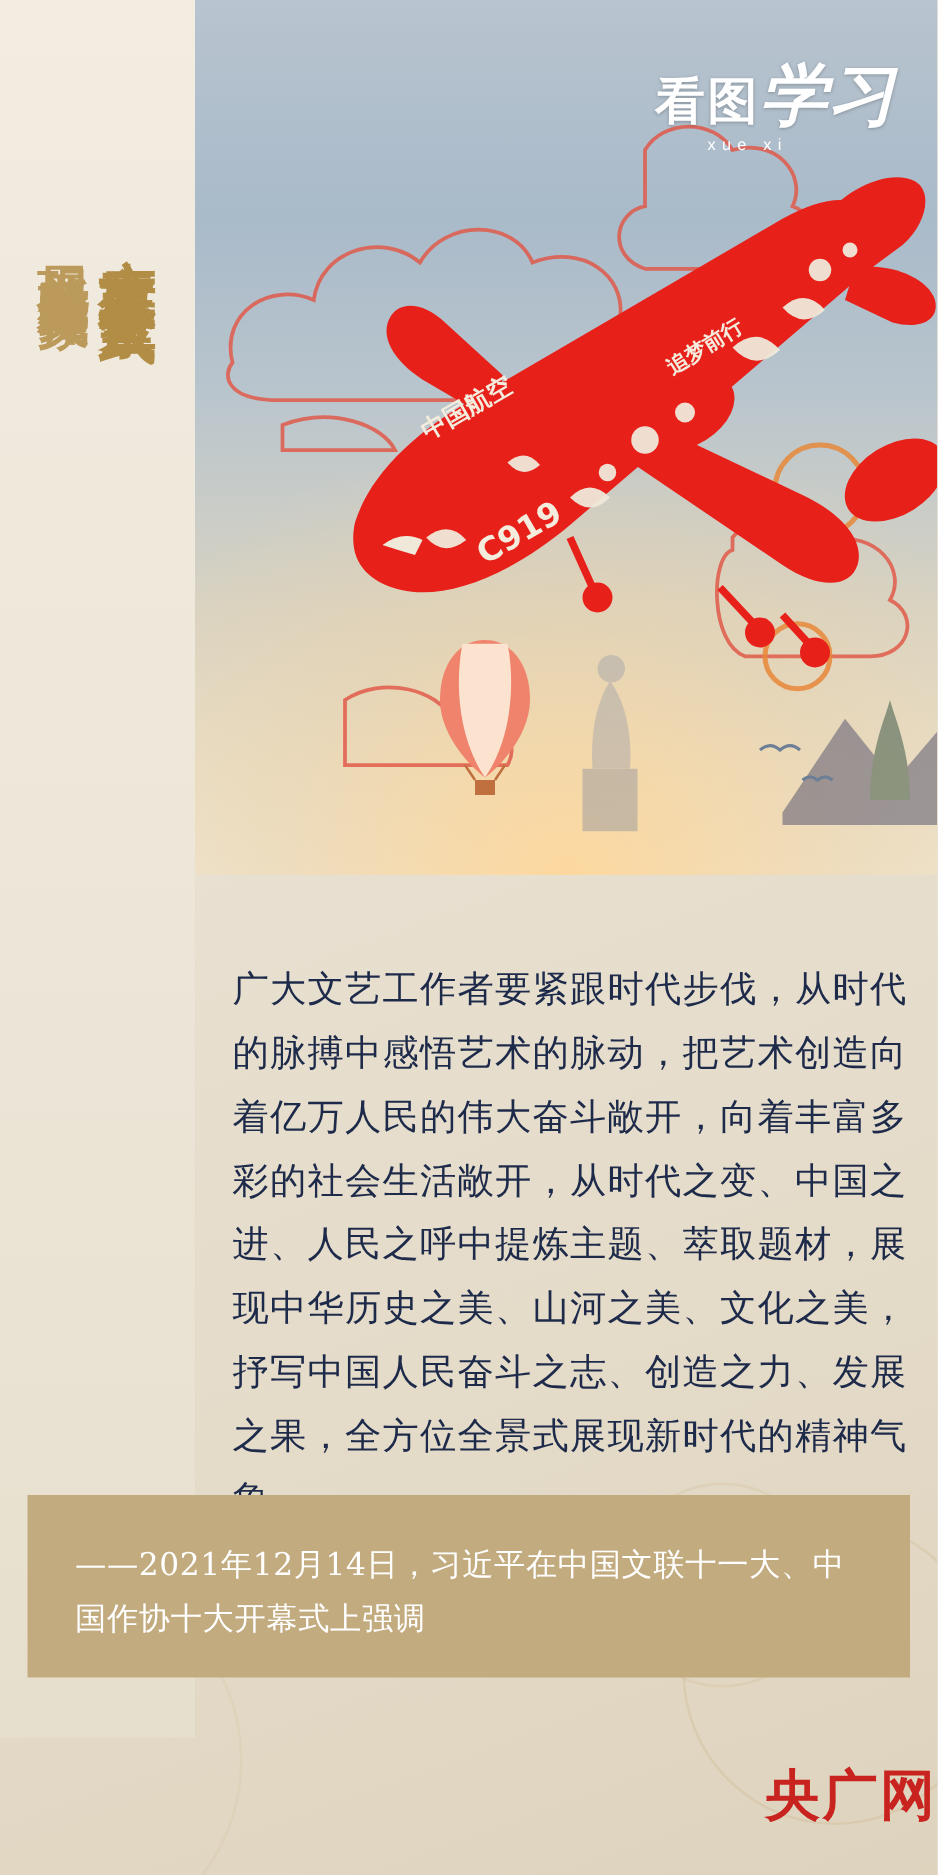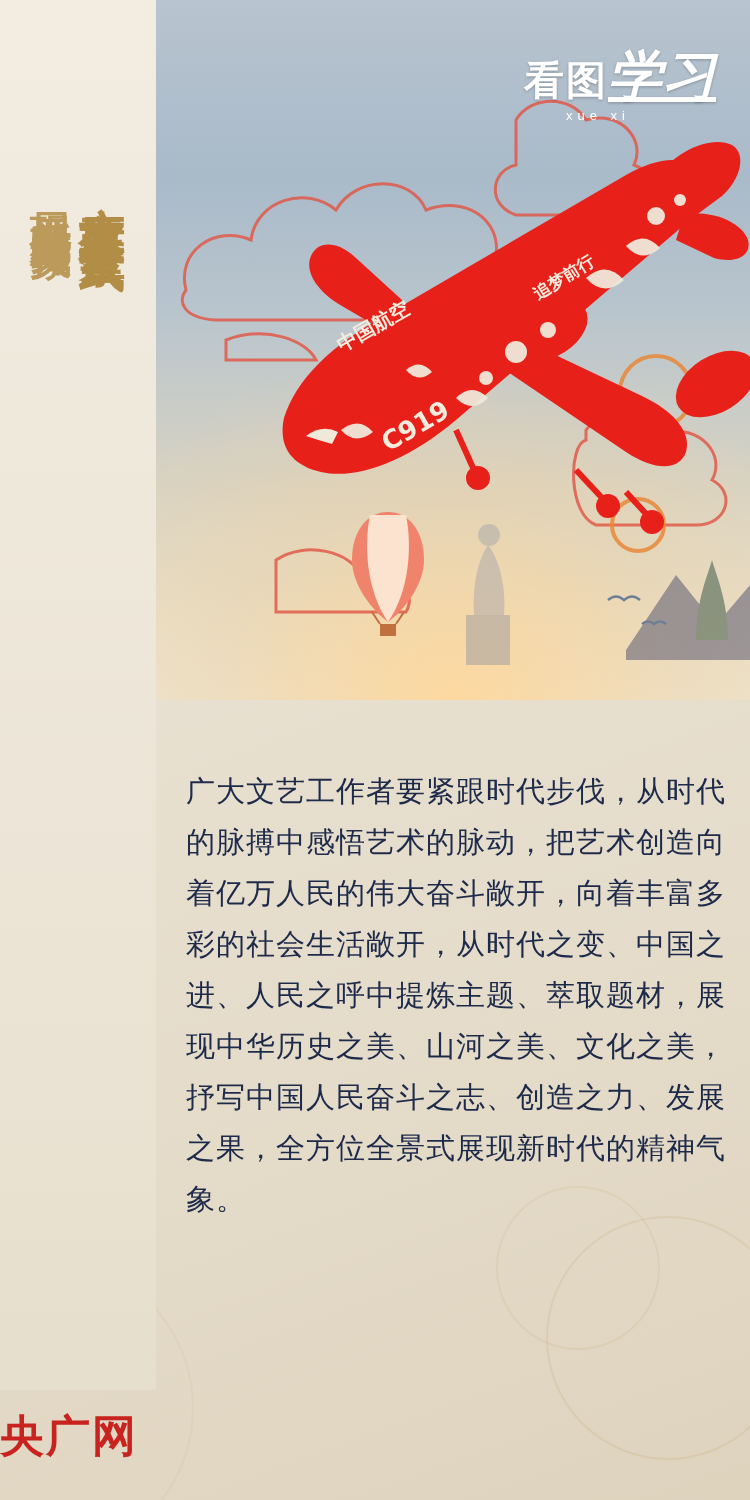--- a/index.html
+++ b/index.html
@@ -99,21 +99,20 @@
     font-weight: bold;
     font-size: 40px;
     letter-spacing: 2px;
     line-height: 1;
     text-shadow: 0 1px 3px rgba(0,0,0,0.25);
   }
   .brand .cn .script {
     font-size: 54px;
     font-style: italic;
     letter-spacing: 0;
-    text-decoration: underline;
   }
   .brand .py {
     font-size: 13px;
     letter-spacing: 5px;
     margin-top: 6px;
     margin-right: 86px;
     font-family: "Liberation Sans", sans-serif;
   }
 
   
@@ -149,21 +148,21 @@
     line-height: 1.72;
     letter-spacing: 0.5px;
   }
 
   
   .footer {
     position: absolute;
     left: 0;
     bottom: 34px;
     width: 750px;
-    text-align: left;
+    text-align: right;
   }
   .footer .logo {
     display: inline-block;
     font-family: "DejaVu Serif", serif;
     font-weight: bold;
     font-size: 44px;
     color: #c8231f;
     letter-spacing: 2px;
   }
 </style>
@@ -277,18 +276,21 @@
     <div class="brand">
       <div class="cn">
         <span>看图</span><span class="script">学习</span>
       </div>
       <div class="py">xue xi</div>
     </div>
   </div>
 
   <div class="quote">广大文艺工作者要紧跟时代步伐，从时代的脉搏中感悟艺术的脉动，把艺术创造向着亿万人民的伟大奋斗敞开，向着丰富多彩的社会生活敞开，从时代之变、中国之进、人民之呼中提炼主题、萃取题材，展现中华历史之美、山河之美、文化之美，抒写中国人民奋斗之志、创造之力、发展之果，全方位全景式展现新时代的精神气象。</div>
 
+  <div class="attrib">
+    <p>——2021年12月14日，习近平在中国文联十一大、中国作协十大开幕式上强调</p>
+  </div>
 
   <div class="footer">
     <span class="logo">央广网</span>
   </div>
 
 </div>
 
 </body></html>

